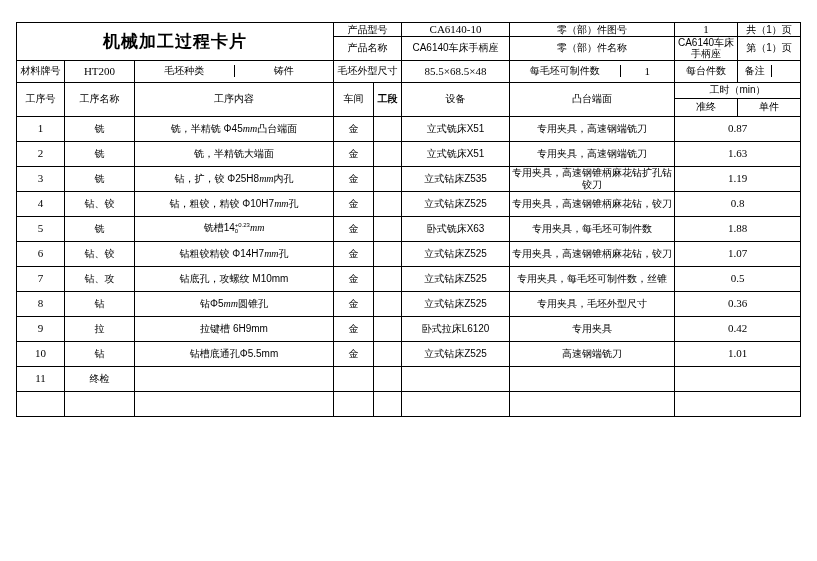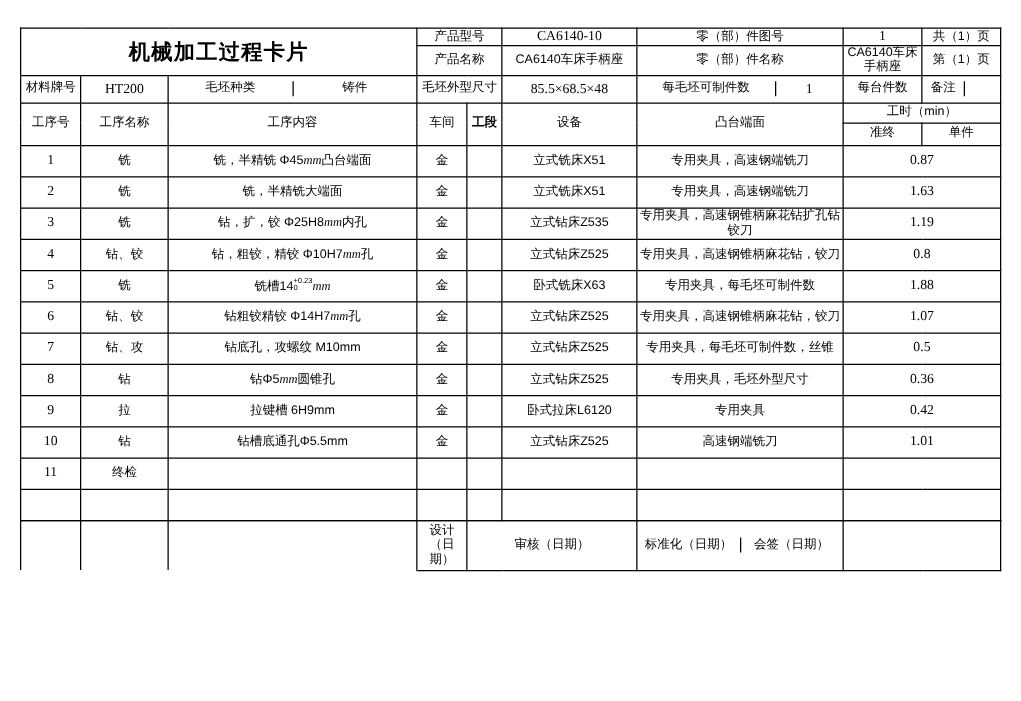--- a/index.html
+++ b/index.html
@@ -263,33 +263,15 @@
       <col style="width:70px">
       <col style="width:199px">
       <col style="width:40px">
       <col style="width:28px">
       <col style="width:108px">
       <col style="width:165px">
       <col style="width:63px">
       <col style="width:63px">
     </colgroup>
     <tbody>
-      <tr style="height:40px">
-        <td class="nb-b"></td>
-        <td class="nb-b"></td>
-        <td class="nb-b"></td>
-        <td colspan="1" class="cn small">设计（日期）</td>
-        <td colspan="2" class="cn small">审核（日期）</td>
-        <td class="cn small" style="padding:0">
-          <table style="width:100%;height:100%;border:none">
-            <tbody>
-                <tr>
-              <td class="cn small nb-t nb-b nb-l" style="width:50%">标准化（日期）</td>
-              <td class="cn small nb-t nb-b nb-r" style="width:50%">会签（日期）</td>
-            </tr>
-          </tbody>
-            </table>
-        </td>
-        <td colspan="2"></td>
-      </tr>
     </tbody>
   </table>
 </div>
 
 </body></html>

